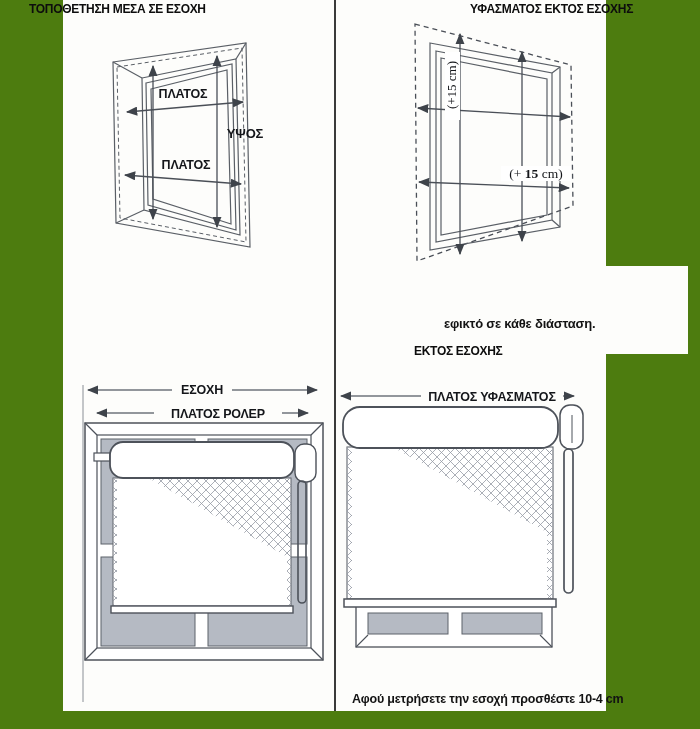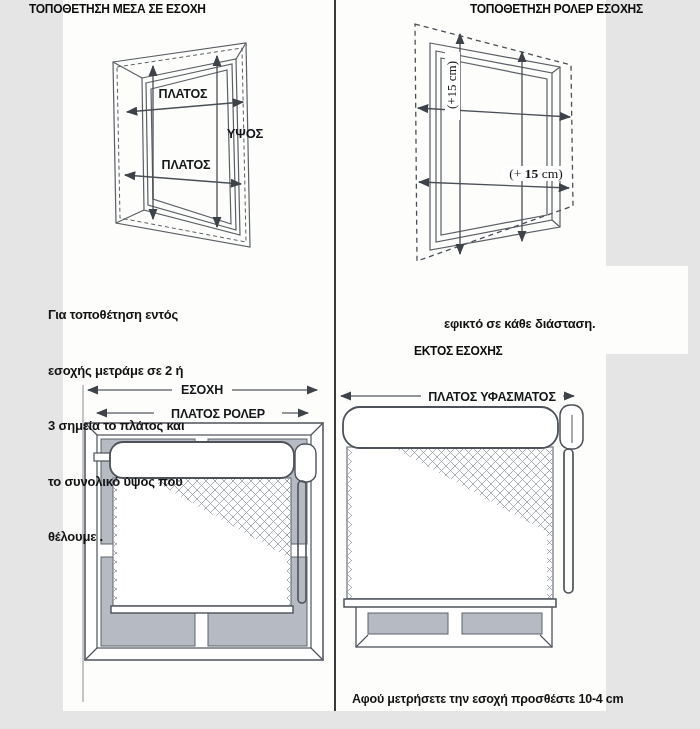--- a/index.html
+++ b/index.html
@@ -1,18 +1,18 @@
 <!DOCTYPE html>
 <html><head>
 <meta charset="utf-8">
 <style>
   html,body { margin:0; padding:0; }
   .page {
     position:relative; width:700px; height:729px;
-    background:#e5e5e5; overflow:hidden;
+    background:#4d7c0f; overflow:hidden;
     font-family:"Liberation Sans", sans-serif; color:#141414;
   }
   .panel { position:absolute; background:#fdfdfb; }
   #main-panel   { left:63px;  top:0;     width:543px; height:711px; }
   #tr-note-patch{ left:432px; top:266px; width:256px; height:88px; }
   .divider { position:absolute; left:334px; top:0; width:2px; height:711px; background:#3a3a3a; }
   .title {
     position:absolute; font-weight:bold; font-size:12px;
     letter-spacing:-0.3px; white-space:nowrap; color:#0d0d0d;
   }
@@ -34,21 +34,21 @@
 </head>
 <body>
 
 <div class="page">
 
   <div class="panel" id="main-panel"></div>
   <div class="panel" id="tr-note-patch"></div>
   <div class="divider"></div>
 
   <div class="title" style="left:29px; top:2px">ΤΟΠΟΘΕΤΗΣΗ ΜΕΣΑ ΣΕ ΕΣΟΧΗ</div>
-  <div class="title" style="left:470px; top:2px">ΤΟΠΟΘΕΤΗΣΗ ΡΟΛΕΡ ΕΣΟΧΗΣ</div>
+  <div class="title" style="left:470px; top:2px">ΥΦΑΣΜΑΤΟΣ ΕΚΤΟΣ ΕΣΟΧΗΣ</div>
   <div class="title" style="left:414px; top:344px">ΕΚΤΟΣ ΕΣΟΧΗΣ</div>
 
   <svg style="left:80px; top:28px" width="205" height="240" viewBox="0 0 205 240">
     <defs>
       <marker id="mA" viewBox="0 0 10 8" markerWidth="9" markerHeight="7" refX="9" refY="4" orient="auto-start-reverse">
           <path d="M0,0L10,4L0,8Z" fill="#3e434a"></path>
         </marker>
     </defs>
     <g fill="none" stroke="#5a5f66" stroke-width="1.2">
       <polygon points="33,34 166,15 170,219 36,195"></polygon>
@@ -165,27 +165,20 @@
       <rect x="5" y="22" width="215" height="41" rx="17" fill="#ffffff" stroke="#4d525a" stroke-width="1.8"></rect>
       <rect x="222" y="20" width="23" height="44" rx="10" fill="#ffffff" stroke="#4d525a" stroke-width="1.5"></rect>
       <line x1="234" y1="30" x2="234" y2="58" stroke="#4d525a" stroke-width="1"></line>
       <rect x="226" y="64" width="9" height="144" rx="4.5" fill="none" stroke="#4d525a" stroke-width="1.7"></rect>
     </g>
     <line x1="3" y1="11" x2="236" y2="11" stroke="#6e737b" stroke-width="1.3" marker-start="url(#mD)" marker-end="url(#mD)"></line>
     <rect x="83" y="3" width="142" height="15" fill="#fdfdfb"></rect>
     <text x="154" y="16" font-size="12.5" text-anchor="middle">ΠΛΑΤΟΣ ΥΦΑΣΜΑΤΟΣ</text>
   </svg>
 
-  <div class="note" id="note-tl" style="left:48px; top:269px">
-    <div>Για τοποθέτηση εντός</div>
-    <div>εσοχής μετράμε σε 2 ή</div>
-    <div>3 σημεία το πλάτος και</div>
-    <div>το συνολικό ύψος που</div>
-    <div>θέλουμε .</div>
-  </div>
 
   <div class="note" id="note-tr" style="left:444px; top:276px">
     <div>εφικτό σε κάθε διάσταση.</div>
   </div>
 
   <div class="note" id="note-br" style="left:352px; top:652px">
     <div>Αφού μετρήσετε την εσοχή προσθέστε 10-4 cm</div>
     
     
   </div>

